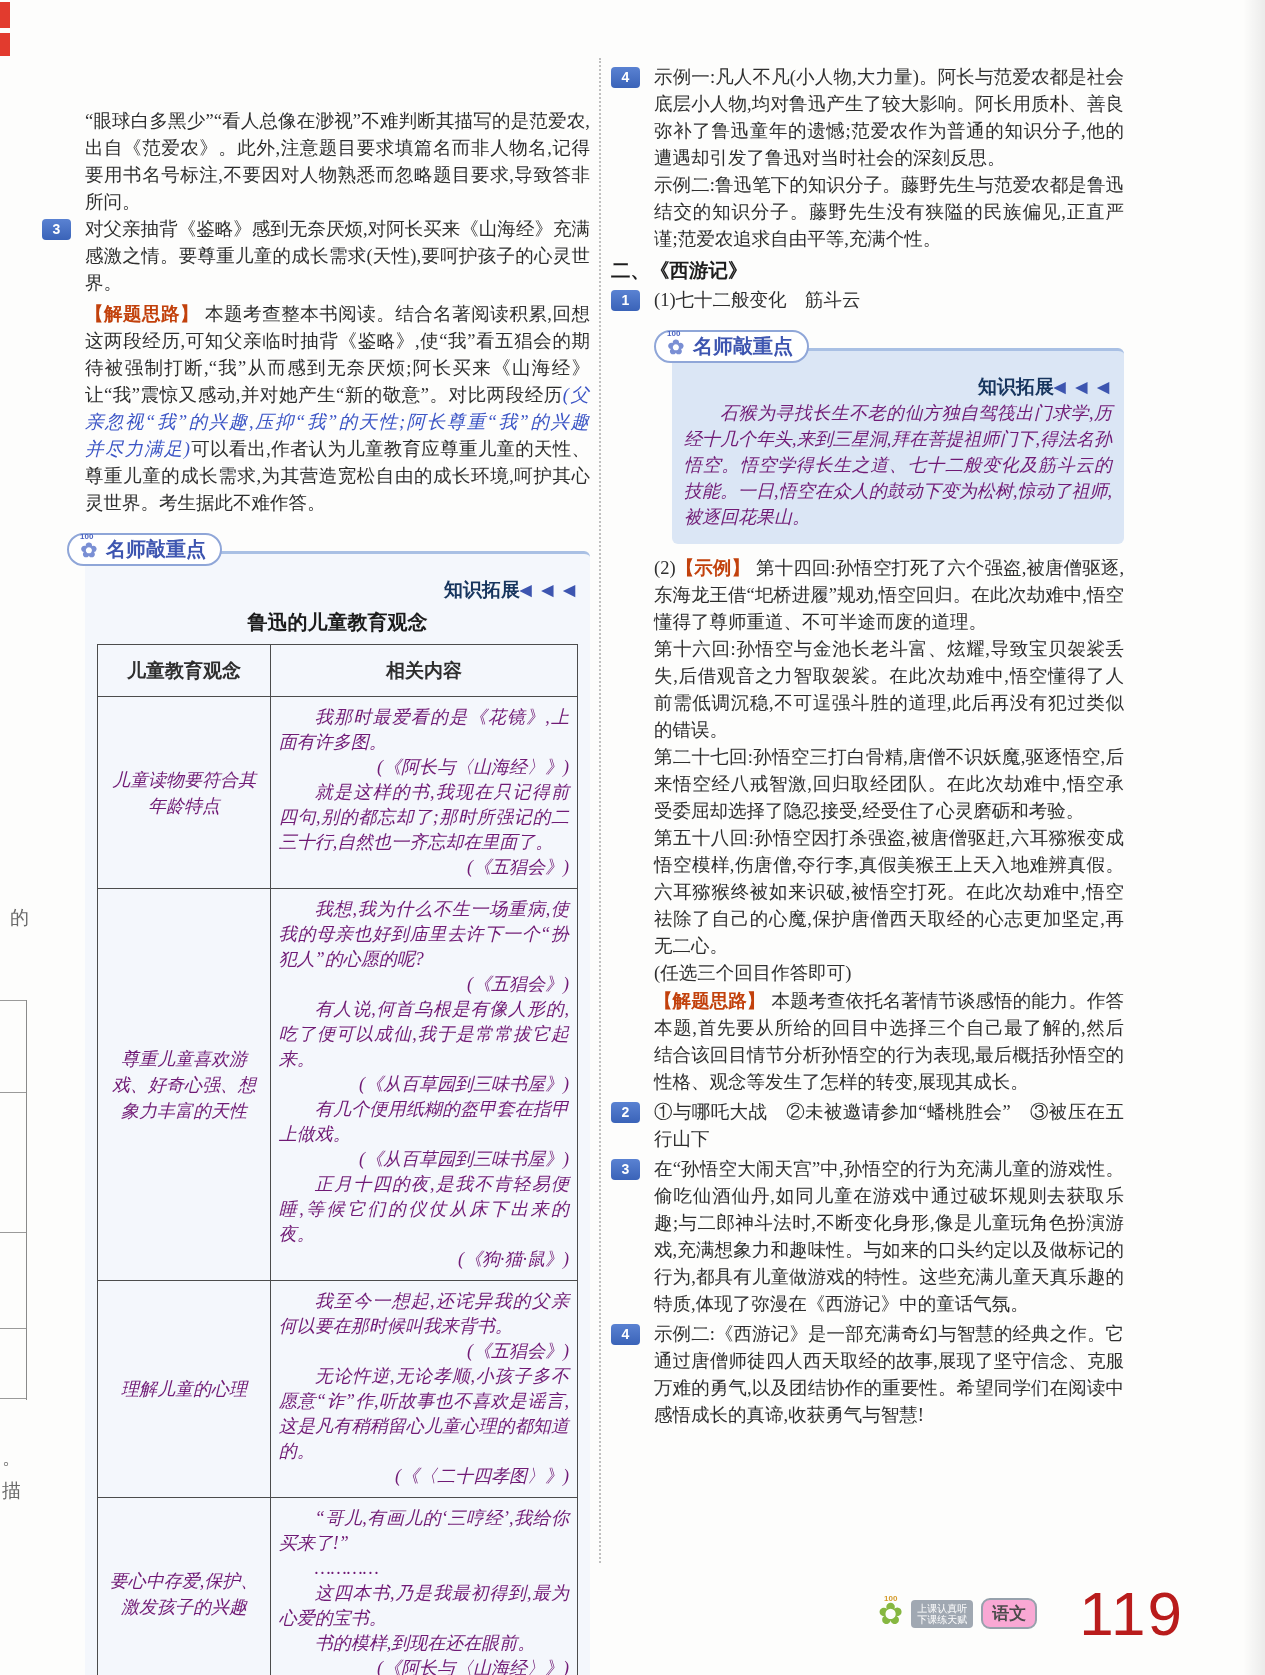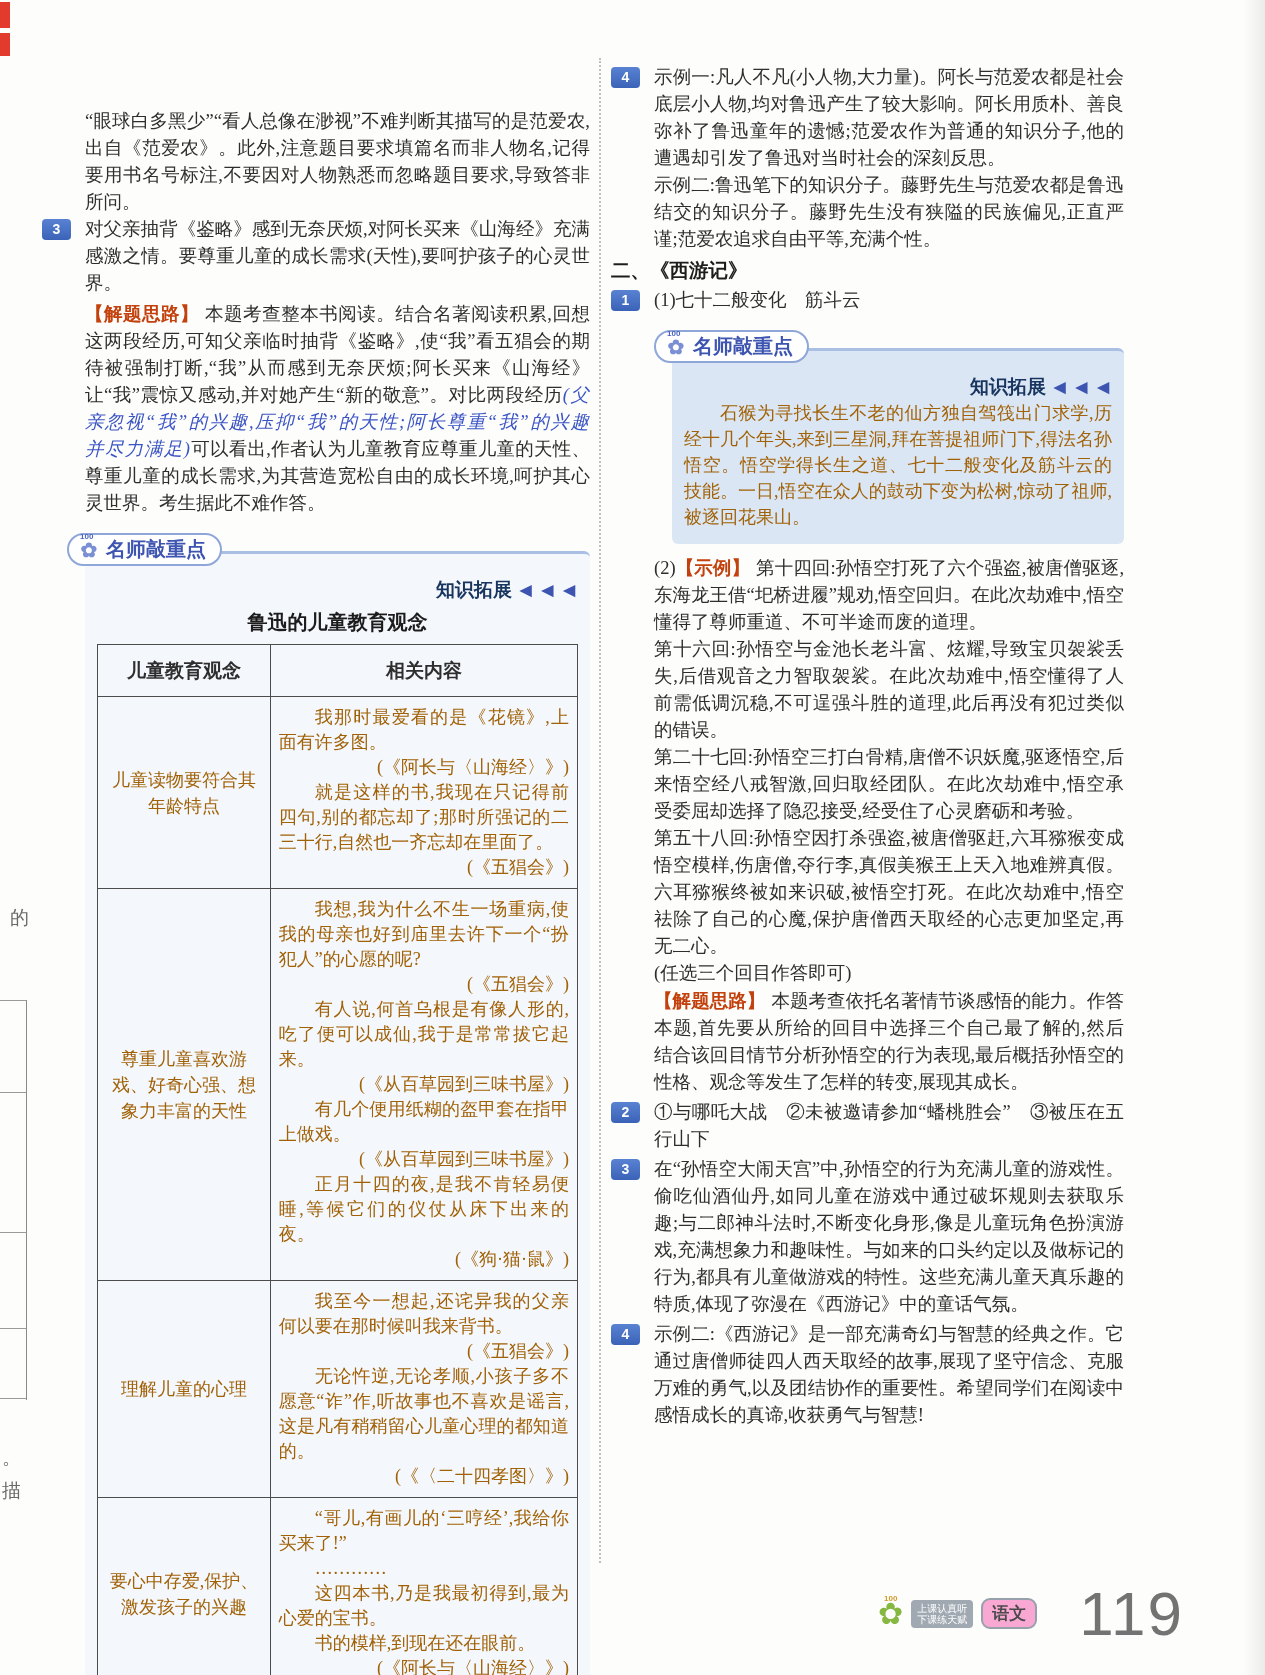--- a/index.html
+++ b/index.html
@@ -42,50 +42,50 @@
     background:#fff;border:2px solid #8fa6d8;border-radius:17px;padding:1px 14px 1px 8px;
     font-family:"Liberation Sans",sans-serif;font-weight:bold;font-size:20px;color:#3d55b0;
     margin-left:-18px;}
   .mascot{position:relative;display:inline-block;width:24px;text-align:center;
     font-size:20px;line-height:20px;color:#7a8fd4;}
   .m100{position:absolute;top:-7px;left:3px;font:bold 8px/8px "Liberation Sans",sans-serif;color:#4a63c0;}
   .tbox-panel{border-top:3px solid #a9c0e4;border-radius:6px;margin-top:-15px;
     padding:22px 12px 14px 12px;}
   .panel-light{background:#f4f7fc;}
   .panel-blue{background:#dbe6f5;}
-  .ktag{display:flex;justify-content:flex-end;align-items:center;gap:8px;
+  .ktag{display:flex;justify-content:flex-end;align-items:center;
     font-family:"Liberation Sans",sans-serif;font-weight:bold;font-size:19px;color:#17355e;}
   .karrows{color:#3d55b0;font-size:15px;letter-spacing:3px;}
   .tbl-title{text-align:center;font-family:"Liberation Sans",sans-serif;font-weight:bold;
     font-size:20px;color:#1c1c1c;margin:6px 0 8px 0;}
   table{width:100%;border-collapse:collapse;background:transparent;}
   th,td{border:1.6px solid #4c4c4c;}
   th{font-family:"Liberation Sans",sans-serif;font-weight:bold;font-size:19px;
     padding:12px 4px;text-align:center;}
   td{padding:8px 8px;vertical-align:middle;}
   .cell-concept{width:36%;text-align:center;font-size:18px;line-height:26px;}
-  .kai{color:#a16207;}
+  .kai{font-style:italic;color:#701a75;}
   .quote{ text-indent:2em;font-size:18px;line-height:25px;text-align:justify;}
   .source{text-align:right;font-size:18px;line-height:25px;}
   .source:empty{display:none;}
 
   .boxtitle{text-align:center;font-family:"Liberation Sans",sans-serif;font-weight:bold;
     font-size:19.5px;color:#1c1c1c;margin:2px 0 4px 0;}
   .boxbody{text-indent:2em;font-size:18px;line-height:26px;}
 
   
   .footer{position:absolute;left:878px;top:1578px;display:flex;align-items:center;gap:8px;}
   .f-mascot{position:relative;font-size:30px;line-height:30px;color:#86b741;}
   .f-m100{position:absolute;top:-4px;left:6px;font:bold 8px/8px "Liberation Sans",sans-serif;color:#d59b2a;}
   .f-slogan{background:#a0a8b2;color:#fff;border-radius:4px;padding:3px 6px;
     font-family:"Liberation Sans",sans-serif;font-size:10px;line-height:11px;text-align:center;}
   .f-subject{background:#f9a8d4;border:2px solid #97a1ac;border-radius:9px;padding:2px 9px;
     color:#4a4a4a;font-family:"Liberation Sans",sans-serif;font-weight:bold;font-size:17px;}
   .f-pagenum{margin-left:34px;font-family:"Liberation Sans",sans-serif;font-size:62px;
-    color:#737373;letter-spacing:2px;}
+    color:#b91c1c;letter-spacing:2px;}
 </style>
 </head>
 <body>
 
 <div class="red-tab t1"></div>
 <div class="red-tab t2"></div>
 <div class="edge-shade"></div>
 <div class="divider"></div>
 
 <span class="mfrag" style="left:10px;top:905px;">的</span>

